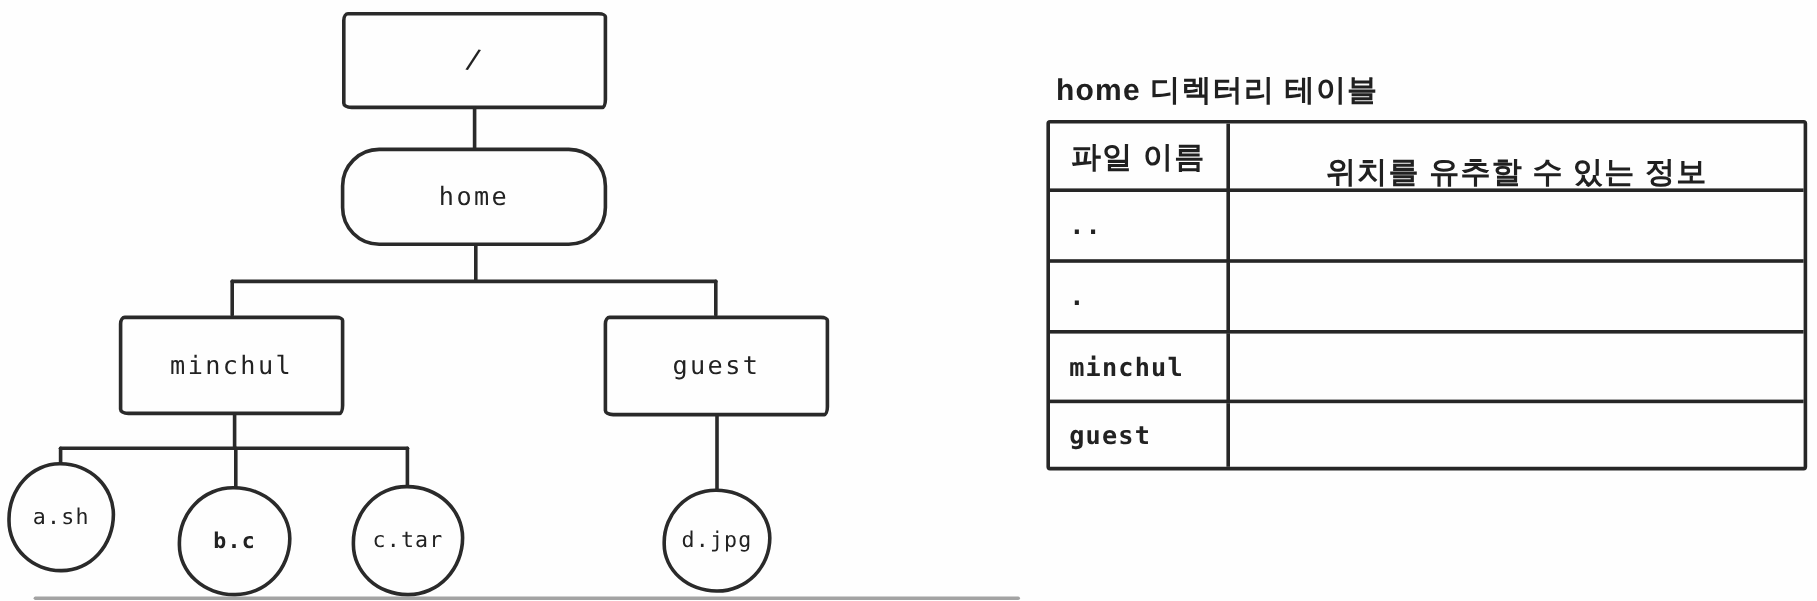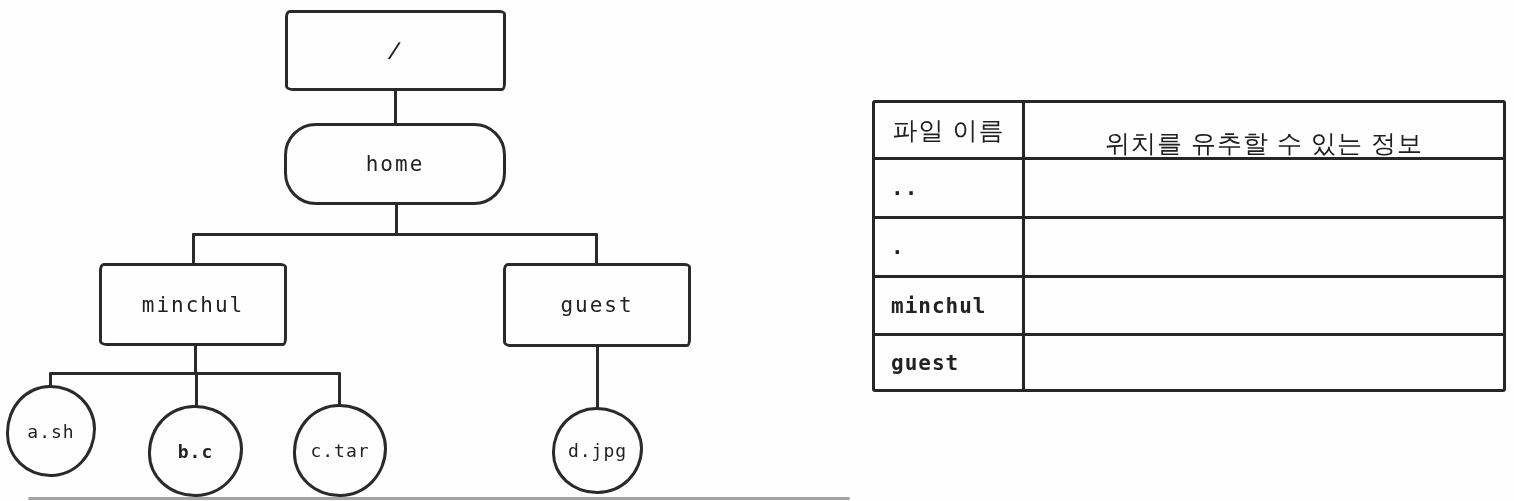--- a/index.html
+++ b/index.html
@@ -86,21 +86,21 @@
     border-right: 3px solid #262626;
     border-bottom: 3px solid #262626;
     display: flex;
     align-items: center;
   }
   .cell.last-col { border-right: none; margin-top: 26px; }
   .cell.last-row { border-bottom: none; }
   .cell.hdr {
     justify-content: center;
     font-size: 25px;
-    font-weight: normal;
+    font-weight: bold;
     color: #202020;
     letter-spacing: 1px;
     text-align: center;
   }
   .cell.name {
     padding-left: 16px;
     font-family: "DejaVu Sans Mono", monospace;
     font-size: 21px;
     font-weight: bold;
     letter-spacing: 1px;
@@ -166,20 +166,21 @@
     <div class="node-circle" style="left:293px; top:404px; width:94px; height:93px;">
       <span>c.tar</span>
     </div>
     <div class="node-circle" style="left:552px; top:407px; width:91px; height:87px;justify-content:center;">
       <span>d.jpg</span>
     </div>
 
     <div class="bottom-edge"></div>
   </div>
 
+  <div class="tbl-title">home 디렉터리 테이블</div>
 
   <div class="dir-table">
 
     <div class="cell hdr">파일 이름</div>
     <div class="cell hdr last-col">위치를 유추할 수 있는 정보</div>
 
     <div class="cell name">..</div>
     <div class="cell last-col"></div>
 
     <div class="cell name">.</div>

